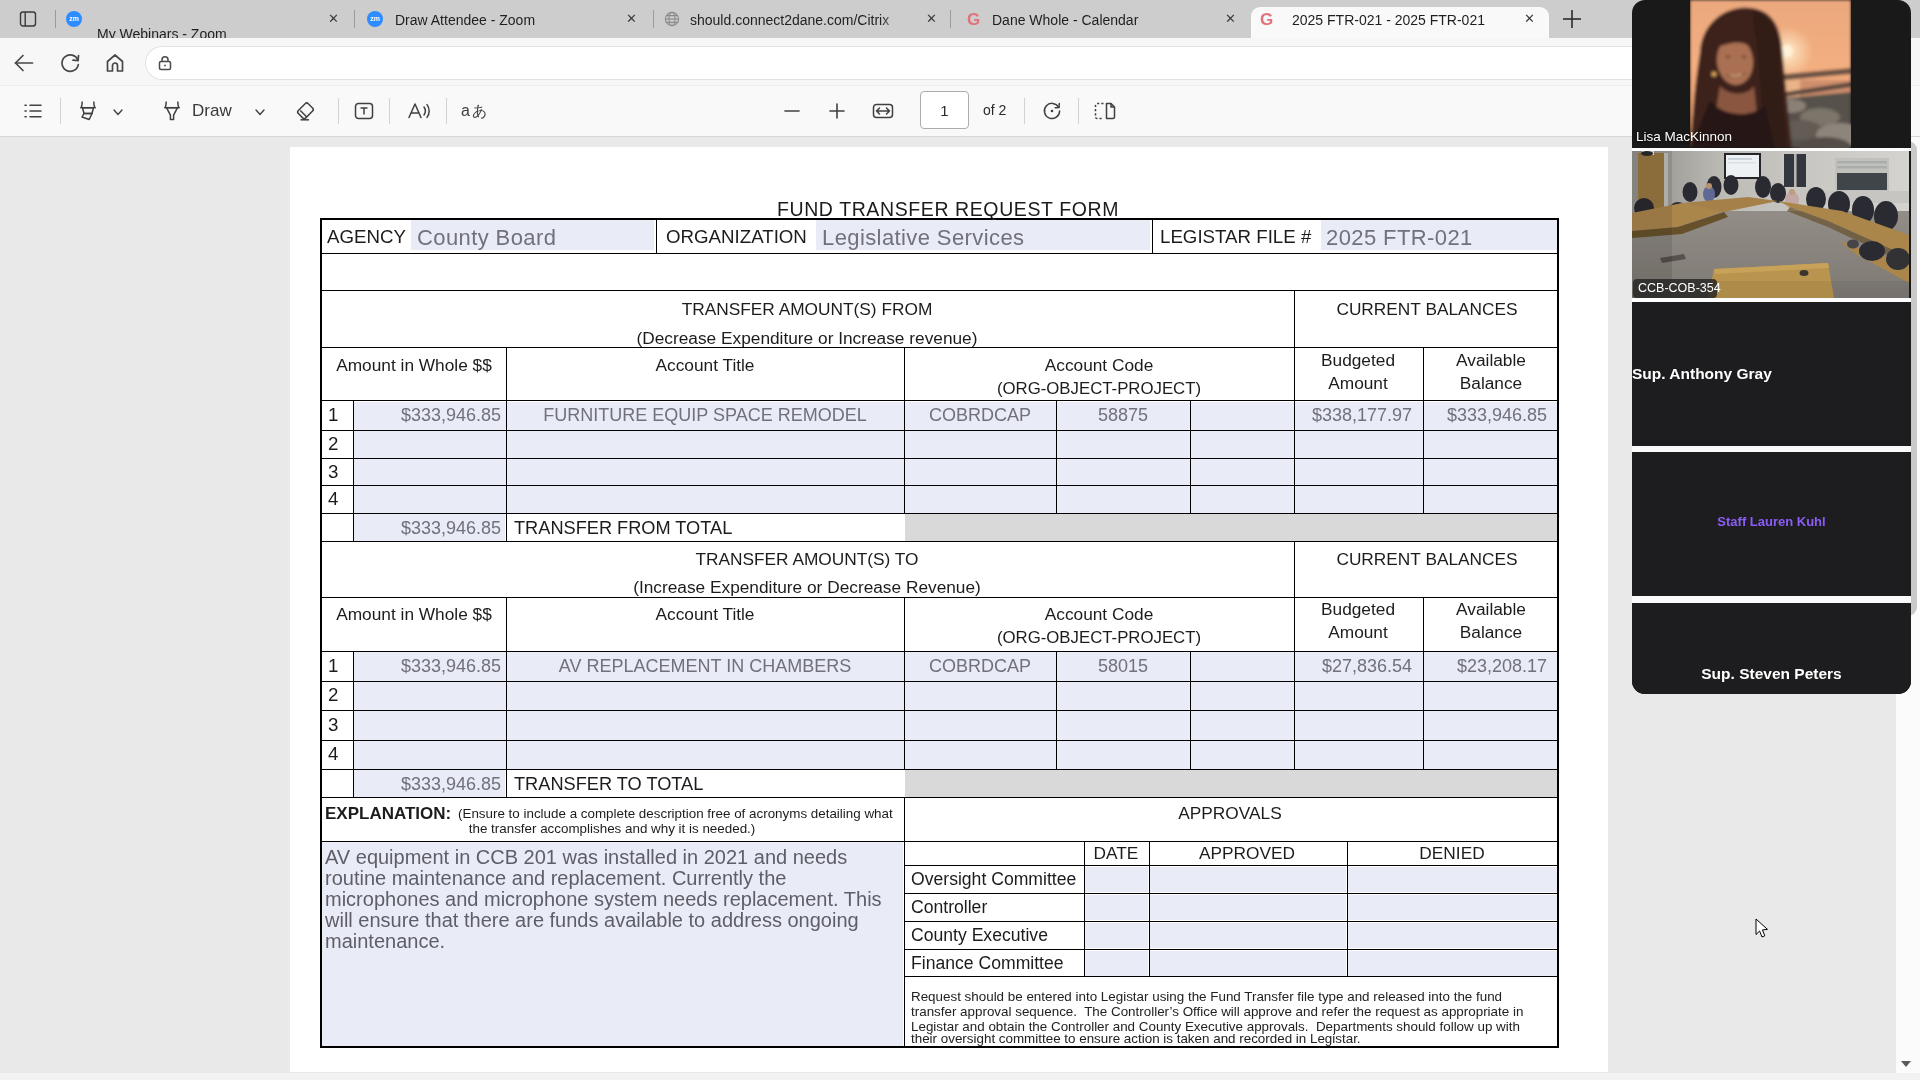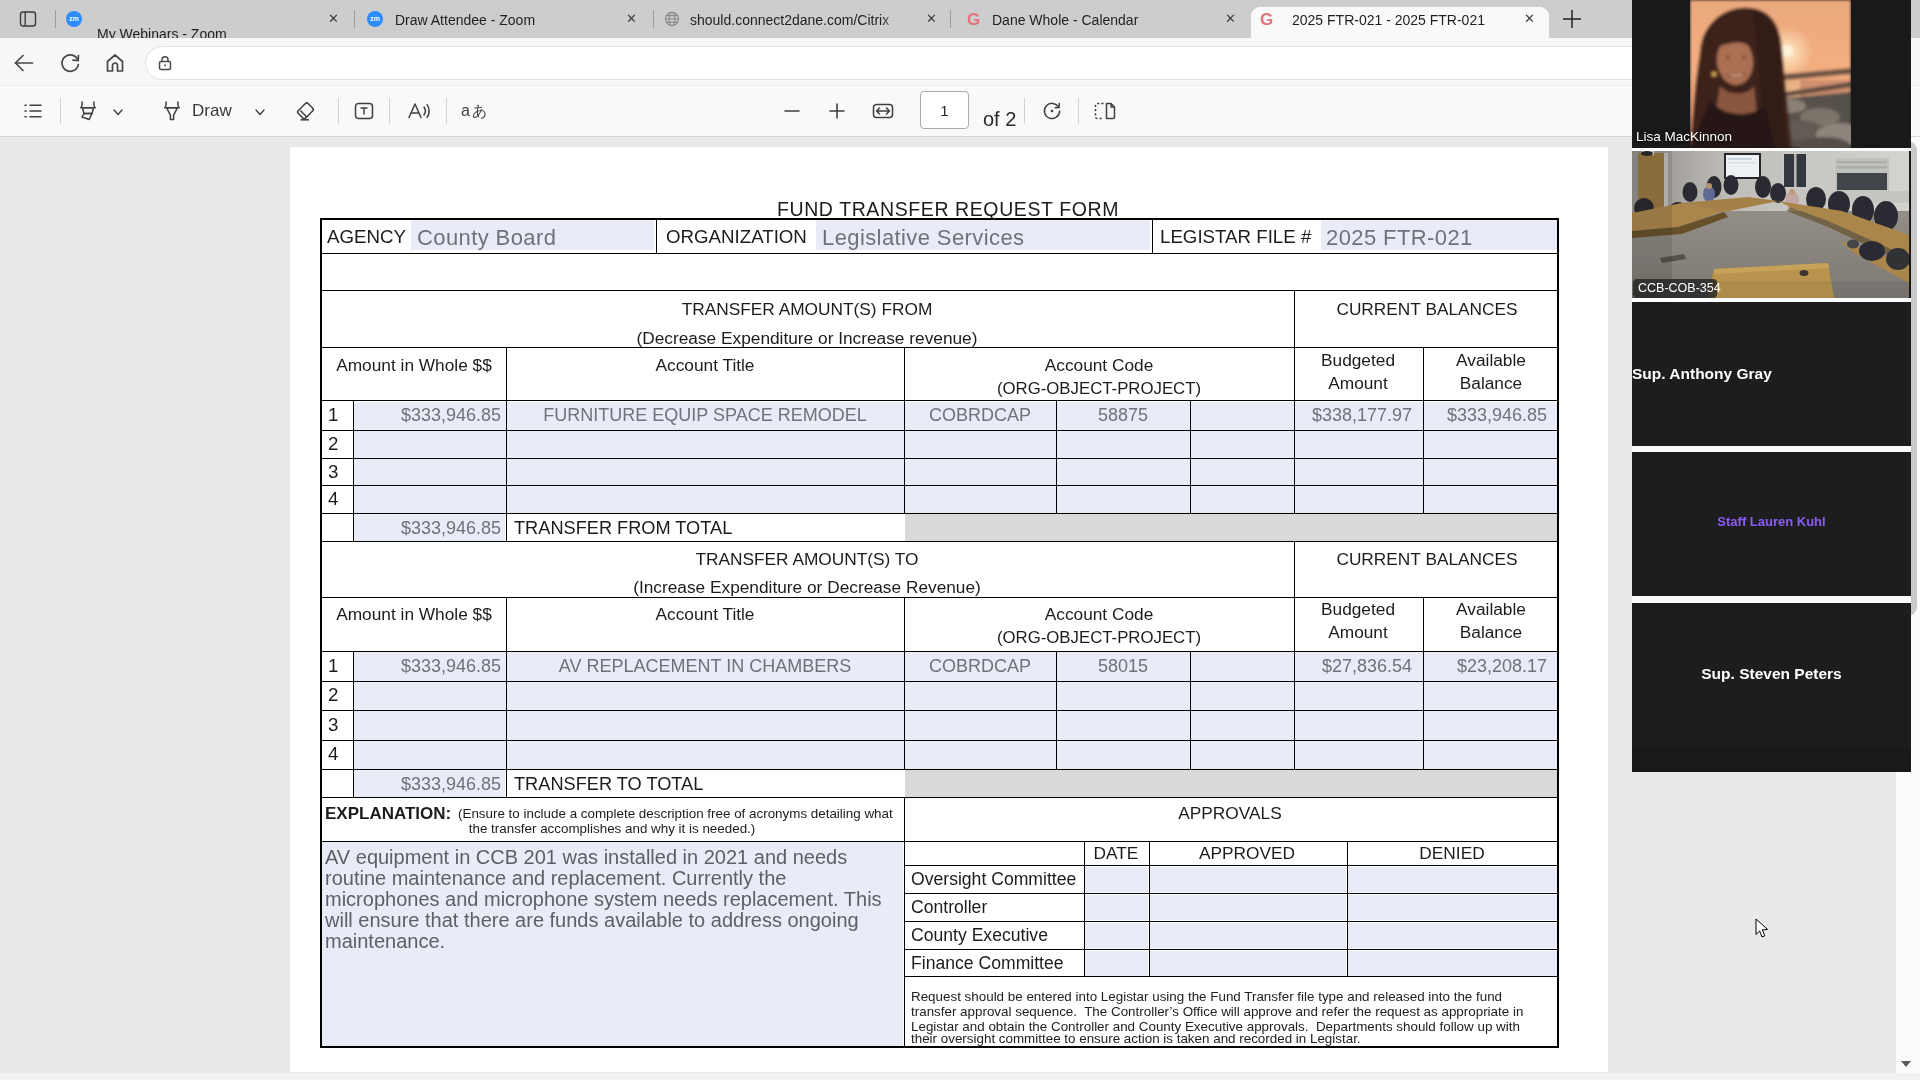--- a/index.html
+++ b/index.html
@@ -136,21 +136,21 @@
   <svg class="a" style="left:827px;top:101px" width="20" height="20" viewBox="0 0 20 20" stroke="#404040" stroke-width="1.6" stroke-linecap="round">
       <line x1="3" y1="10" x2="17" y2="10"></line>
       <line x1="10" y1="3" x2="10" y2="17"></line>
     </svg>
   <svg class="a" style="left:871px;top:100px" width="24" height="22" viewBox="0 0 24 22" fill="none" stroke="#404040" stroke-width="1.5" stroke-linecap="round" stroke-linejoin="round">
     <rect x="2.5" y="4.5" width="19" height="13" rx="3"></rect>
     <path d="M8.5 8 L5.5 11 L8.5 14 M15.5 8 L18.5 11 L15.5 14 M5.5 11 H18.5"></path>
   </svg>
   <div class="a" style="left:920px;top:91px;width:49px;height:38px;background:#fff;border:1px solid #acacac;border-radius:4px;box-sizing:border-box;"></div>
   <div class="a" style="left:920px;top:102px;width:49px;text-align:center;font-size:15px;color:#2a2a2a;">1</div>
-  <div class="a" style="left:983px;top:108px;font-size:20px;color:#2a2a2a;">of 2</div>
+  <div class="a" style="left:983px;top:102px;font-size:14px;color:#2a2a2a;">of 2</div>
   <div class="a" style="left:1024px;top:98px;width:1px;height:26px;background:#d2d2d2;"></div>
   <svg class="a" style="left:1041px;top:100px" width="22" height="22" viewBox="0 0 22 22" fill="none" stroke="#404040" stroke-width="1.5" stroke-linecap="round">
     <path d="M17.6 7.2 A 7.6 7.6 0 1 0 18.6 11"></path>
       <path d="M14.2 7.8 L18 7.5 L18.3 3.6" fill="none"></path>
     <circle cx="11" cy="11" r="1.3" fill="#404040" stroke="none"></circle>
   </svg>
   <div class="a" style="left:1078px;top:98px;width:1px;height:26px;background:#d2d2d2;"></div>
   <svg class="a" style="left:1093px;top:100px" width="24" height="22" viewBox="0 0 24 22" fill="none" stroke="#404040" stroke-width="1.5" stroke-linejoin="round">
     <path d="M10.5 3.5 H4 a1.5 1.5 0 0 0 -1.5 1.5 V17 a1.5 1.5 0 0 0 1.5 1.5 H10.5" stroke-dasharray="2.2 2"></path>
     <path d="M13.5 3.5 H18 L21.5 7 V17 a1.5 1.5 0 0 1 -1.5 1.5 H13.5 Z"></path>
@@ -332,21 +332,21 @@
       <text x="325" y="948">maintenance.</text>
     </g>
   </svg>
 
   <div class="a" style="left:1896px;top:137px;width:24px;height:936px;background:#fbfbfb;"></div>
   <div class="a" style="left:1899px;top:141px;width:18px;height:475px;background:#c9c9c9;border-radius:9px;"></div>
   <div class="a" style="left:1901px;top:1061px;width:0;height:0;border-left:5px solid transparent;border-right:5px solid transparent;border-top:6px solid #5a5a5a;"></div>
 
   <div class="a" style="left:0;top:1073px;width:1920px;height:7px;background:#f2f2f3;"></div>
 
-  <div class="a" style="left:1632px;top:0;width:279px;height:772px;background:#191919;overflow:hidden;">
+  <div class="a" style="left:1632px;top:0;width:279px;height:694px;background:#191919;overflow:hidden;border-radius:13px;">
 
     <svg class="a" style="left:58px;top:0" width="161" height="148" viewBox="0 0 161 148">
       <defs>
         <linearGradient id="sky" x1="0" y1="0" x2="0" y2="1">
           <stop offset="0" stop-color="#eba87d"></stop>
             <stop offset="0.45" stop-color="#f3ae80"></stop>
           <stop offset="0.75" stop-color="#eca173"></stop>
             <stop offset="1" stop-color="#d6906b"></stop>
         </linearGradient>
         <radialGradient id="sung" cx="0.5" cy="0.5" r="0.5">

